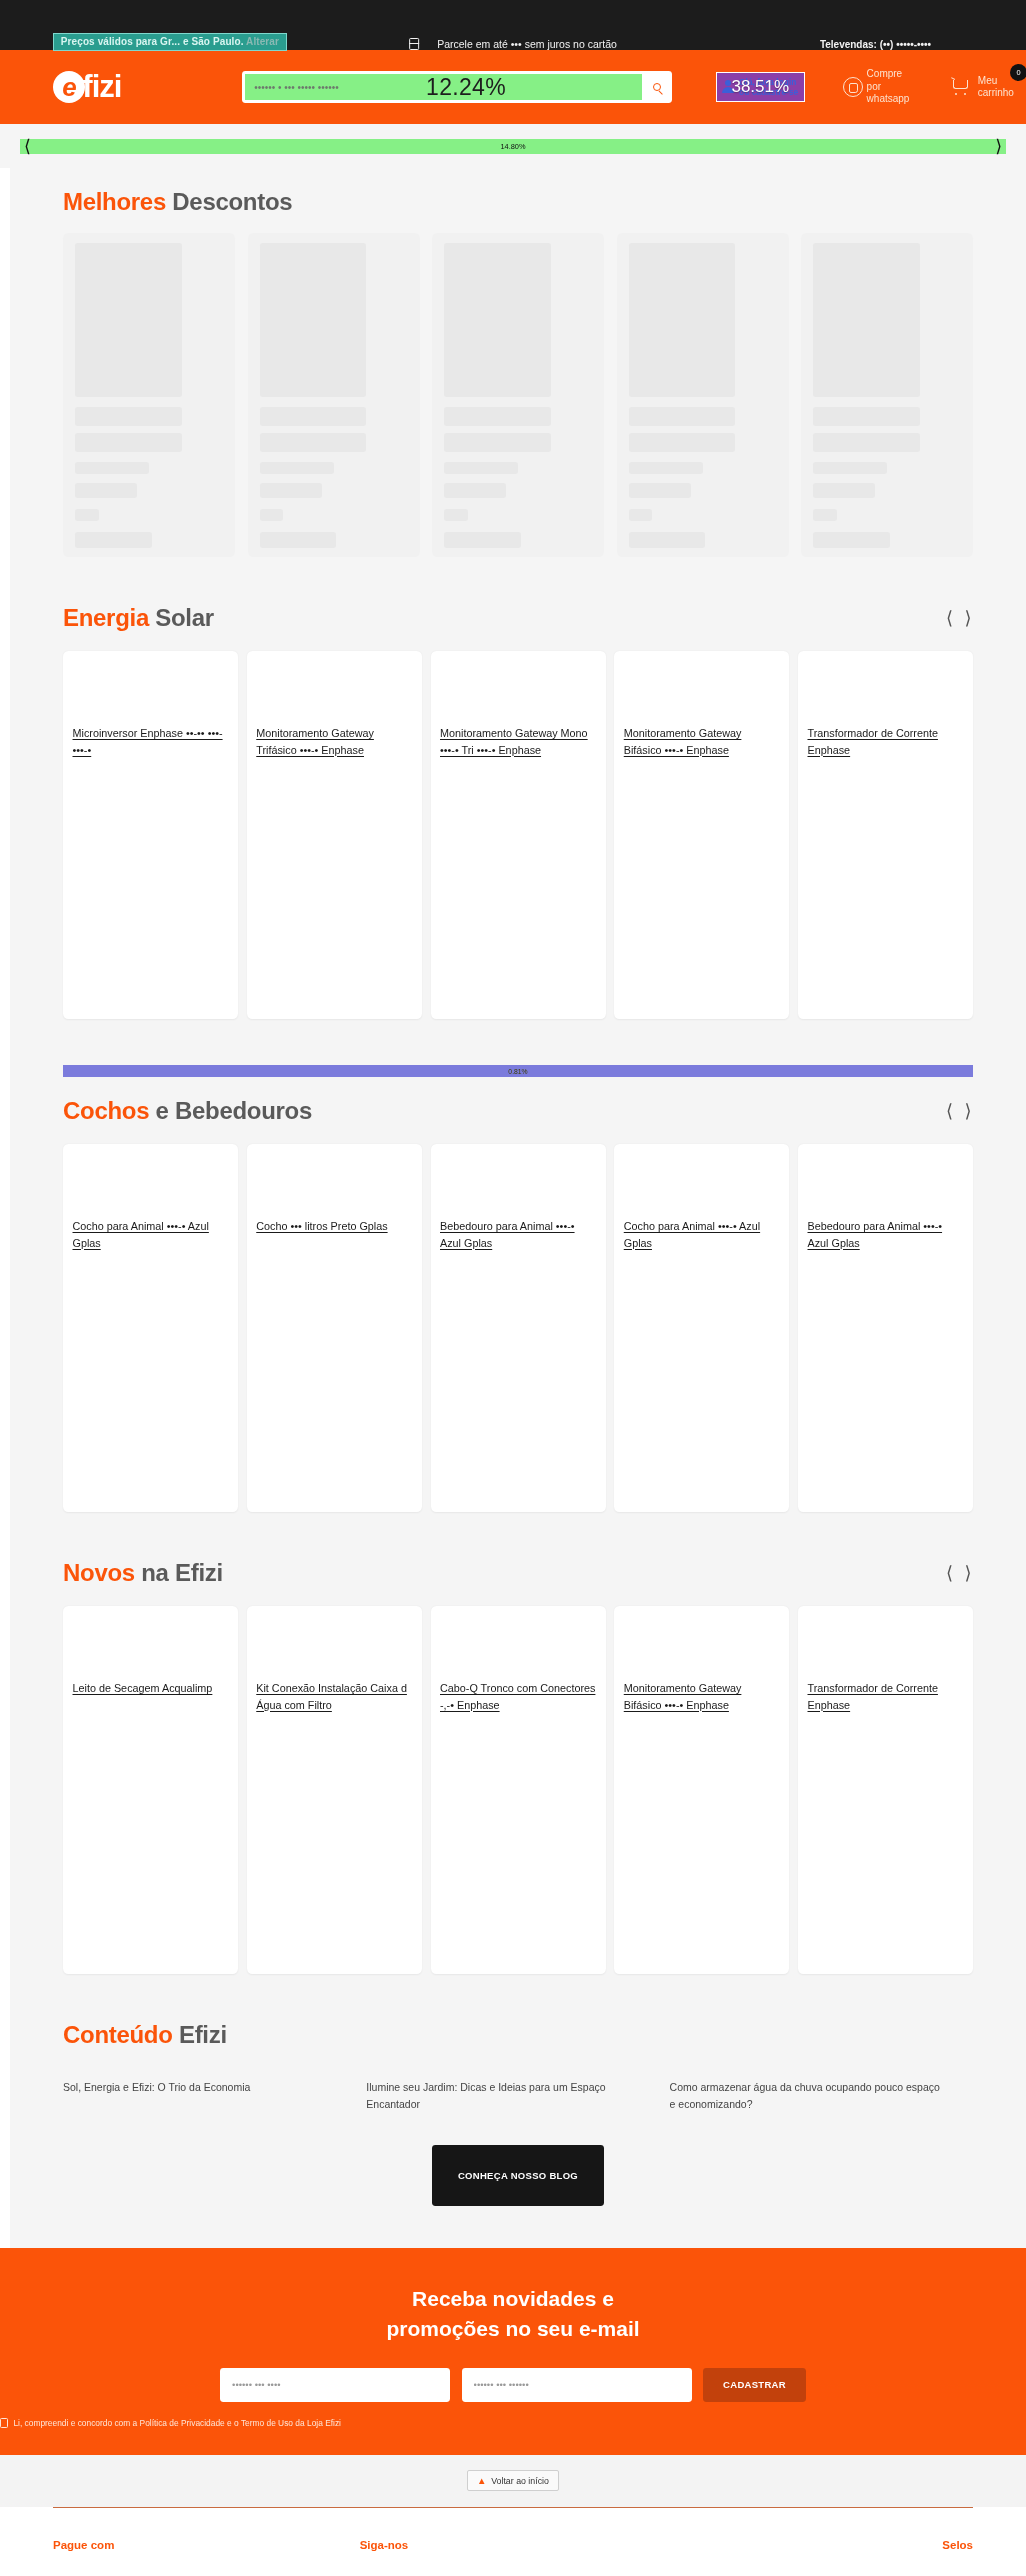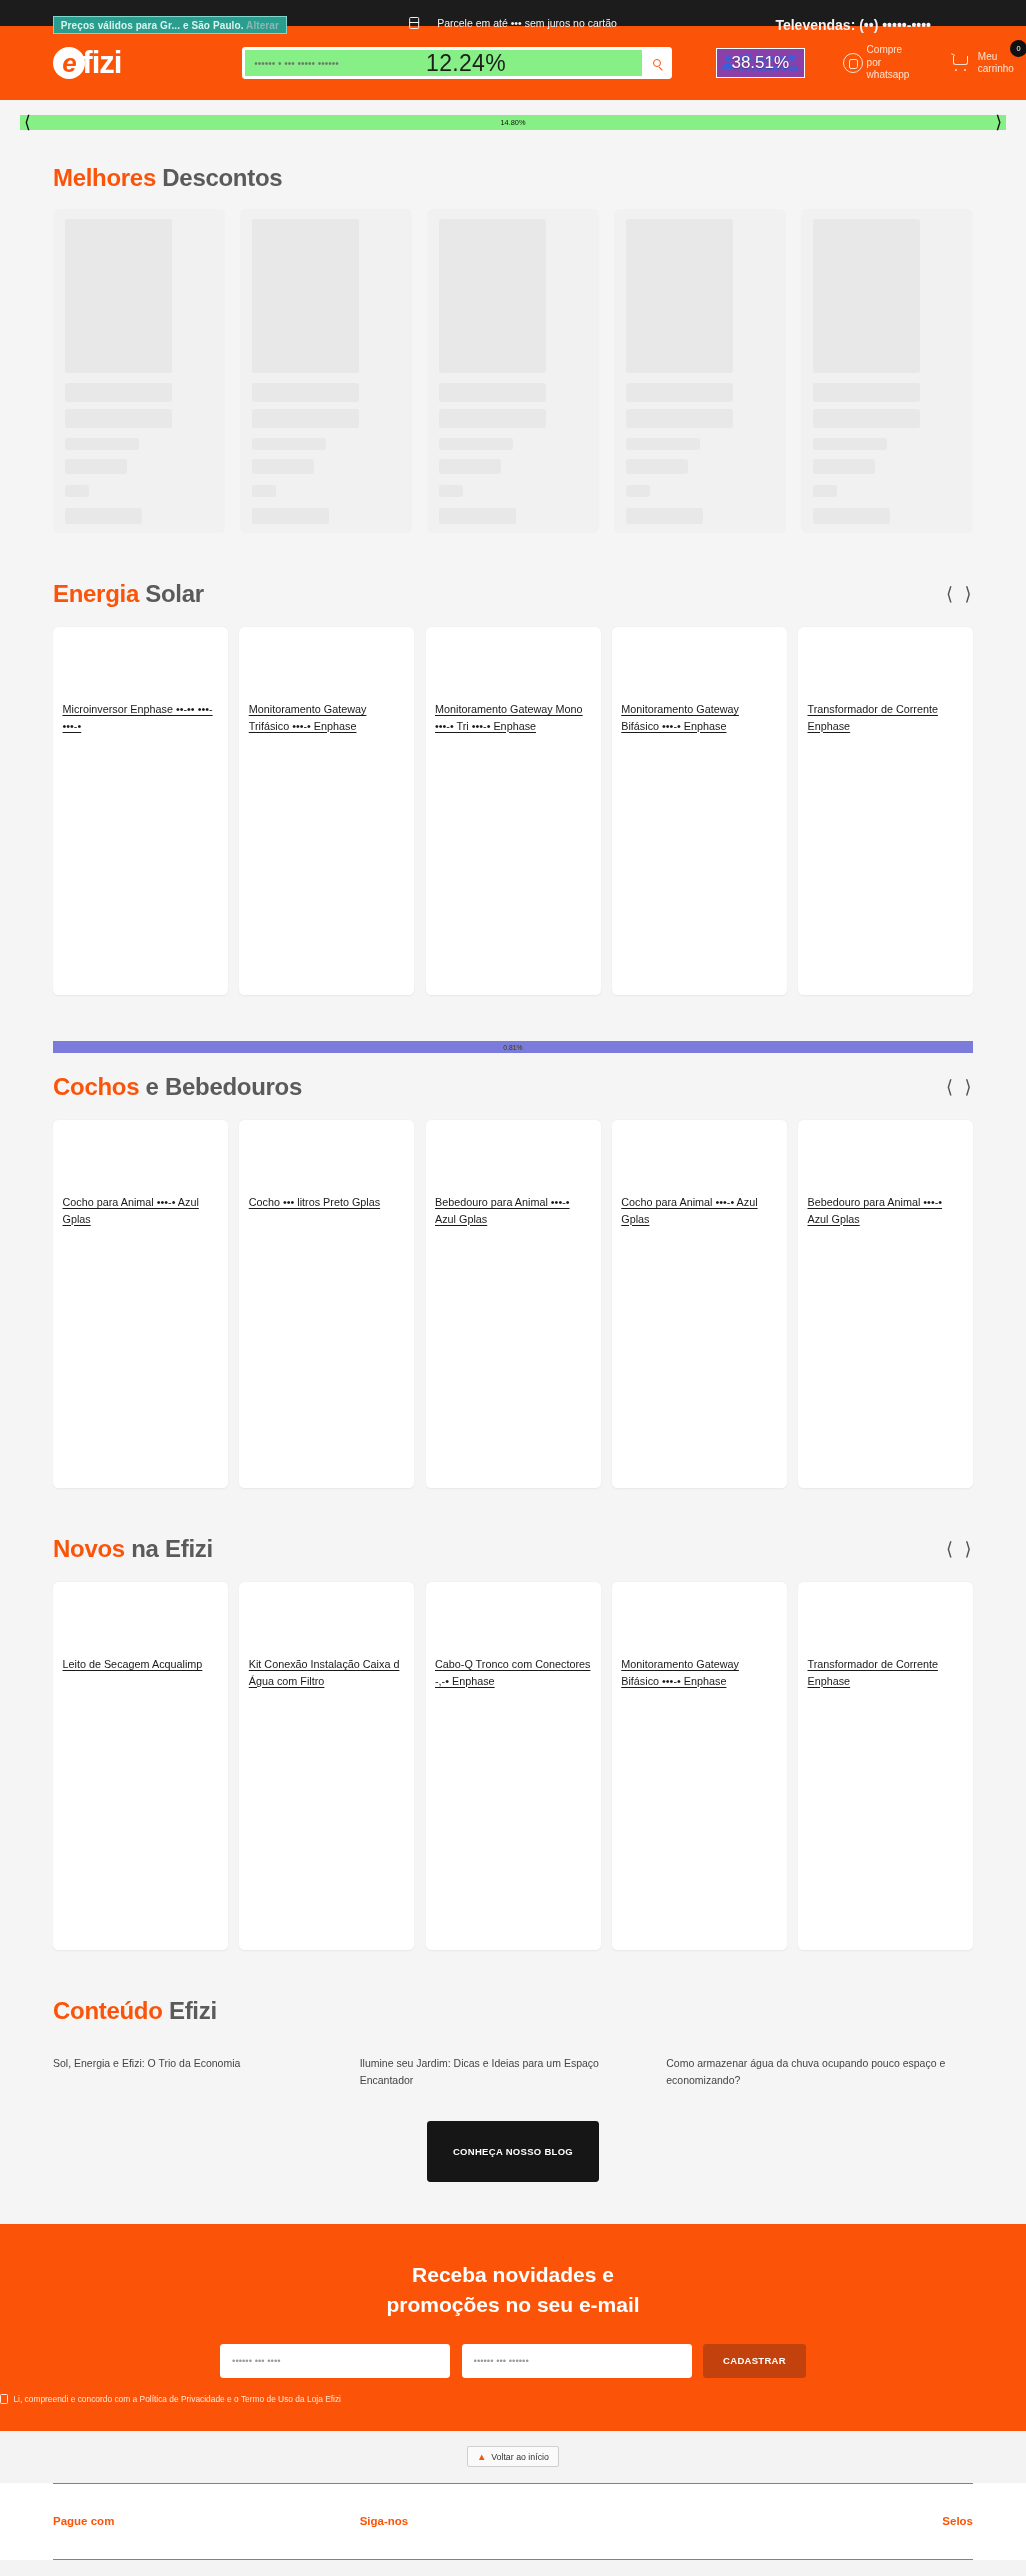--- a/index.html
+++ b/index.html
@@ -7,23 +7,23 @@
     width: 1026px;
     background: #ffffff;
     font-family: "Liberation Sans", sans-serif;
     color: #333;
   }
   body { width: 1026px; }
 
   
   .topbar {
     background: #1c1c1c;
-    height: 26px;
+    height: 50px;
     display: flex;
-    align-items: flex-start;
+    align-items: flex-end;
     justify-content: space-between;
     padding: 17px 27px 0 54px;
     position: relative;
   }
   .topbar-left {
     display: flex;
     align-items: center;
   }
   .geo-pill {
     background: #2a9d8f;
@@ -41,21 +41,21 @@
     align-items: center;
     gap: 18px;
     color: #f2f2f2;
     font-size: 10.5px;
     position: absolute;
     left: 50%;
     transform: translateX(-50%);
   }
   .topbar-right {
     color: #f2f2f2;
-    font-size: 14px;
+    font-size: 10px;
     font-weight: 600;
     margin-right: 68px;
     margin-left: 8px;
   }
   .ico-card {
     width: 10px; height: 11.5px;
     border: 1.4px solid #f2f2f2;
     border-radius: 1.4px;
     position: relative;
     display: inline-block;
@@ -281,21 +281,21 @@
     position: absolute;
     top: 50%; transform: translateY(-50%);
     font-size: 17.6px; color: #111;
     background: none; border: none; cursor: pointer;
     line-height: 1;
   }
   .arrow-l { left: 4px; }
   .arrow-r { right: 4px; }
 
   
-  .section { background: #f5f5f5; padding: 0 53px; }
+  .section { background: #f5f5f5; padding: 0 53px; margin-left: 10px; }
   .sec-head {
     display: flex; align-items: center; justify-content: space-between;
     padding: 20px 0 0;
   }
   .sec-title {
     font-size: 24px;
     font-weight: 700;
     color: #5a5a5a;
     letter-spacing: -0.3px;
   }

